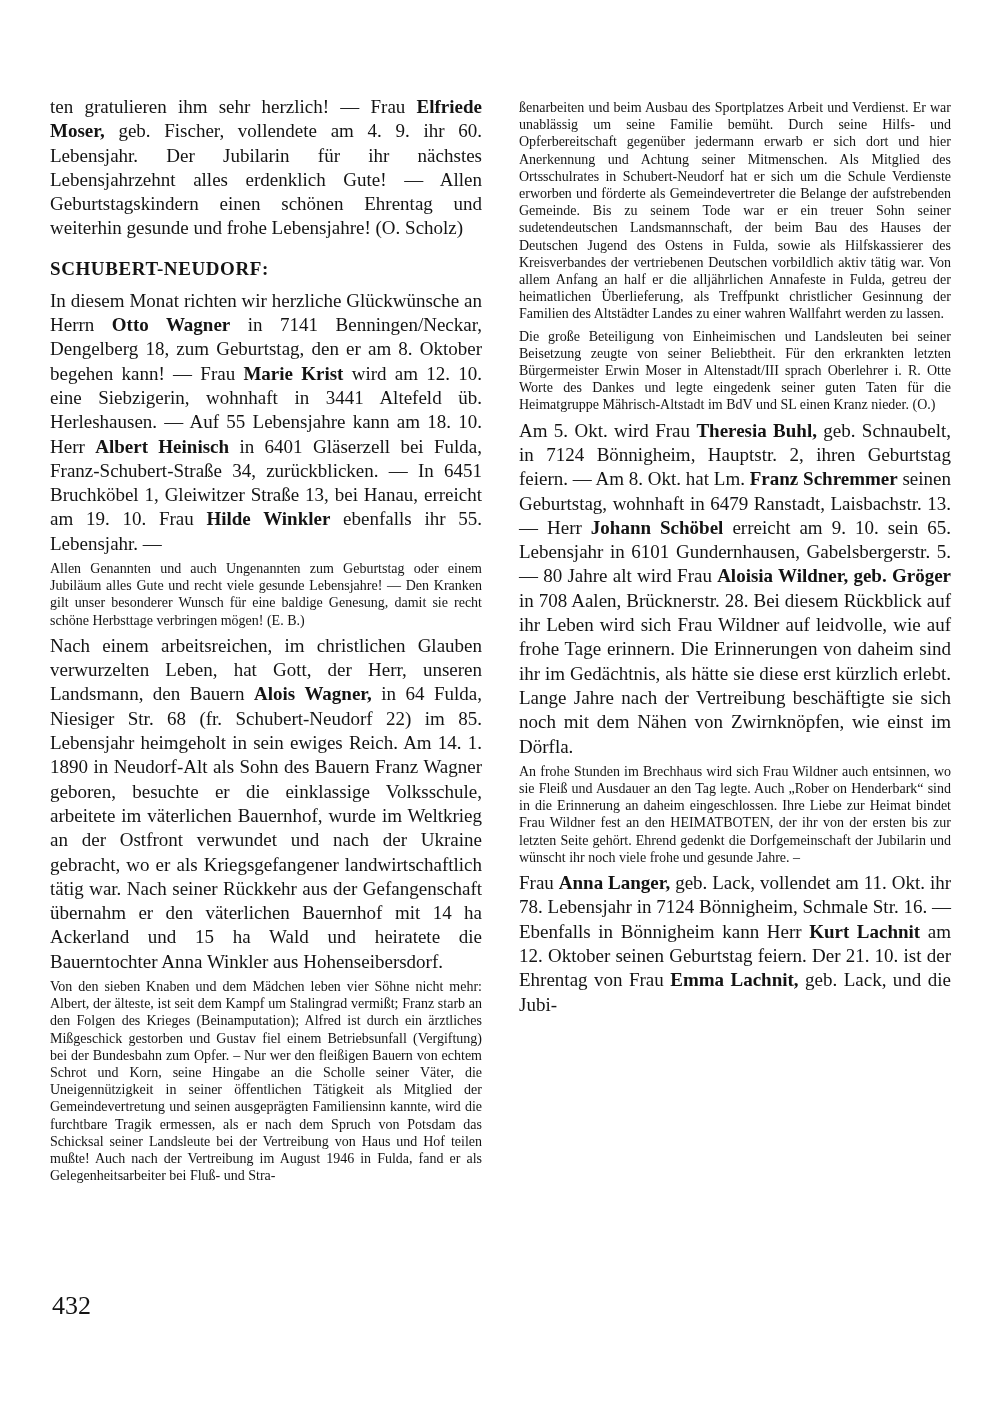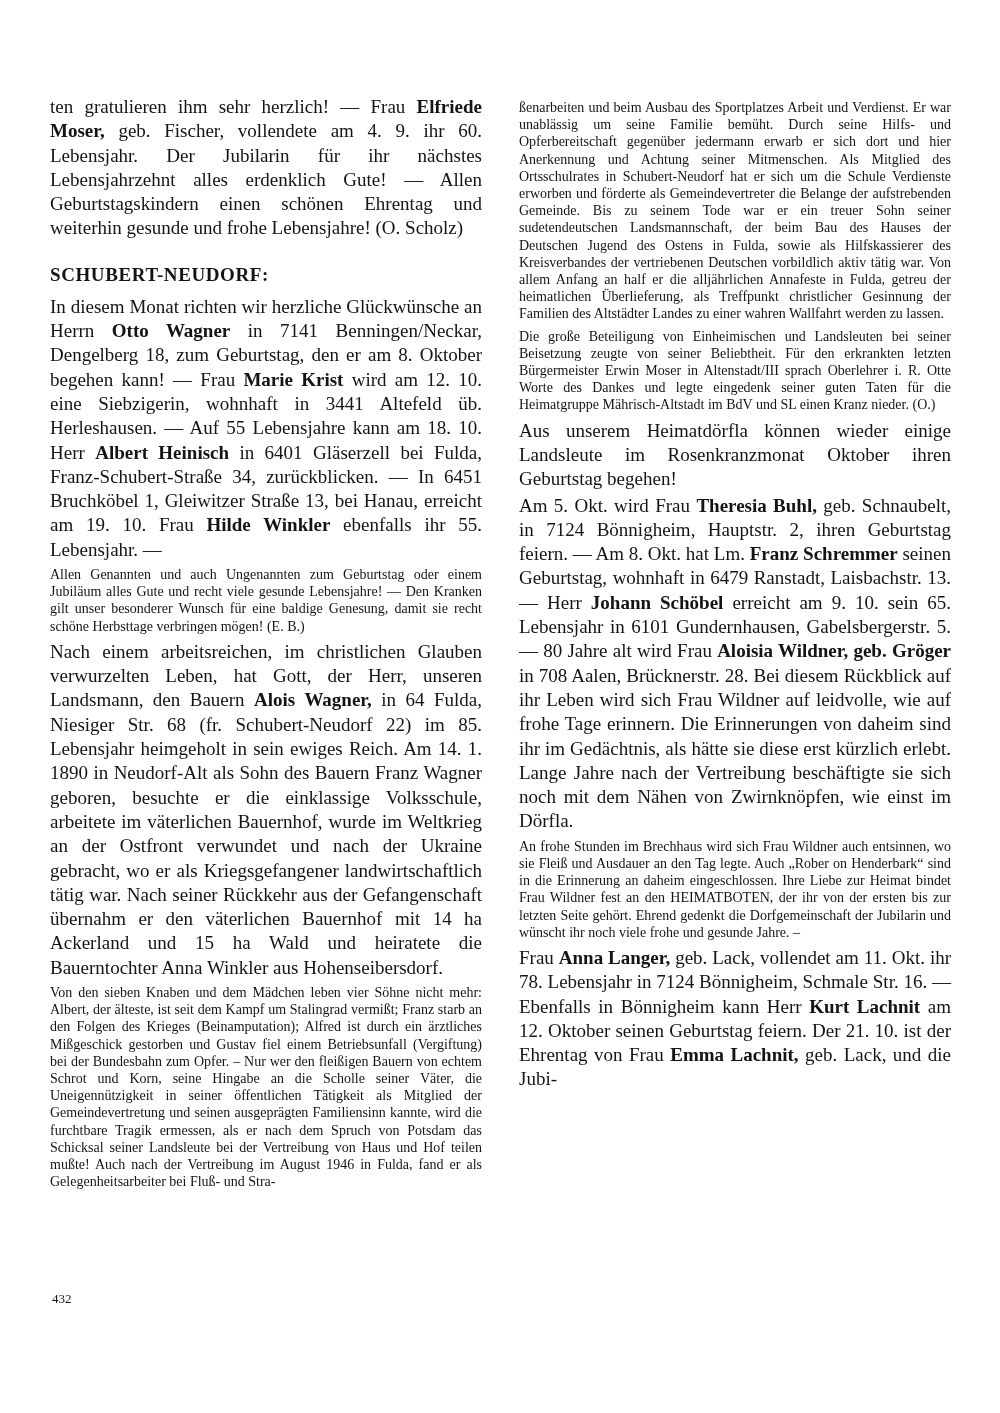--- a/index.html
+++ b/index.html
@@ -30,47 +30,46 @@
   .para.small {
     font-size: 14px;
     line-height: 17.2px;
     margin-top: 4px;
     margin-bottom: 5px;
   }
   .heading {
     font-size: 19px;
     font-weight: bold;
     letter-spacing: 0.6px;
-    margin-top: 23px;
+    margin-top: 17px;
     margin-bottom: 9px;
     text-align: left;
   }
   .bold { font-weight: bold; }
   .page-number {
     position: absolute;
     left: 52px;
     top: 1291px;
-    font-size: 13px;
+    font-size: 26px;
   }
 </style>
 </head>
 <body>
 
 <div class="page-inner">
   <div class="col">
       <p class="para"><span>ten gratulieren ihm sehr herzlich! — Frau </span><span class="bold">Elfriede Moser,</span><span> geb. Fischer, vollendete am 4. 9. ihr 60. Lebensjahr. Der Jubilarin für ihr nächstes Lebensjahrzehnt alles erdenklich Gute! — Allen Geburtstagskindern einen schönen Ehrentag und weiterhin gesunde und frohe Lebensjahre! (O. Scholz)</span></p>
       <h2 class="heading">SCHUBERT-NEUDORF:</h2>
       <p class="para"><span>In diesem Monat richten wir herzliche Glückwünsche an Herrn </span><span class="bold">Otto Wagner</span><span> in 7141 Benningen/Neckar, Dengelberg 18, zum Geburtstag, den er am 8. Oktober begehen kann! — Frau </span><span class="bold">Marie Krist</span><span> wird am 12. 10. eine Siebzigerin, wohnhaft in 3441 Altefeld üb. Herleshausen. — Auf 55 Lebensjahre kann am 18. 10. Herr </span><span class="bold">Albert Heinisch</span><span> in 6401 Gläserzell bei Fulda, Franz-Schubert-Straße 34, zurückblicken. — In 6451 Bruchköbel 1, Gleiwitzer Straße 13, bei Hanau, erreicht am 19. 10. Frau </span><span class="bold">Hilde Winkler</span><span> ebenfalls ihr 55. Lebensjahr. —</span></p>
       <p class="para small"><span>Allen Genannten und auch Ungenannten zum Geburtstag oder einem Jubiläum alles Gute und recht viele gesunde Lebensjahre! — Den Kranken gilt unser besonderer Wunsch für eine baldige Genesung, damit sie recht schöne Herbsttage verbringen mögen! (E. B.)</span></p>
       <p class="para"><span>Nach einem arbeitsreichen, im christlichen Glauben verwurzelten Leben, hat Gott, der Herr, unseren Landsmann, den Bauern </span><span class="bold">Alois Wagner,</span><span> in 64 Fulda, Niesiger Str. 68 (fr. Schubert-Neudorf 22) im 85. Lebensjahr heimgeholt in sein ewiges Reich. Am 14. 1. 1890 in Neudorf-Alt als Sohn des Bauern Franz Wagner geboren, besuchte er die einklassige Volksschule, arbeitete im väterlichen Bauernhof, wurde im Weltkrieg an der Ostfront verwundet und nach der Ukraine gebracht, wo er als Kriegsgefangener landwirtschaftlich tätig war. Nach seiner Rückkehr aus der Gefangenschaft übernahm er den väterlichen Bauernhof mit 14 ha Ackerland und 15 ha Wald und heiratete die Bauerntochter Anna Winkler aus Hohenseibersdorf.</span></p>
       <p class="para small"><span>Von den sieben Knaben und dem Mädchen leben vier Söhne nicht mehr: Albert, der älteste, ist seit dem Kampf um Stalingrad vermißt; Franz starb an den Folgen des Krieges (Beinamputation); Alfred ist durch ein ärztliches Mißgeschick gestorben und Gustav fiel einem Betriebsunfall (Vergiftung) bei der Bundesbahn zum Opfer. – Nur wer den fleißigen Bauern von echtem Schrot und Korn, seine Hingabe an die Scholle seiner Väter, die Uneigennützigkeit in seiner öffentlichen Tätigkeit als Mitglied der Gemeindevertretung und seinen ausgeprägten Familiensinn kannte, wird die furchtbare Tragik ermessen, als er nach dem Spruch von Potsdam das Schicksal seiner Landsleute bei der Vertreibung von Haus und Hof teilen mußte! Auch nach der Vertreibung im August 1946 in Fulda, fand er als Gelegenheitsarbeiter bei Fluß- und Stra-</span></p>
     </div>
   <div class="col">
       <p class="para small"><span>ßenarbeiten und beim Ausbau des Sportplatzes Arbeit und Verdienst. Er war unablässig um seine Familie bemüht. Durch seine Hilfs- und Opferbereitschaft gegenüber jedermann erwarb er sich dort und hier Anerkennung und Achtung seiner Mitmenschen. Als Mitglied des Ortsschulrates in Schubert-Neudorf hat er sich um die Schule Verdienste erworben und förderte als Gemeindevertreter die Belange der aufstrebenden Gemeinde. Bis zu seinem Tode war er ein treuer Sohn seiner sudetendeutschen Landsmannschaft, der beim Bau des Hauses der Deutschen Jugend des Ostens in Fulda, sowie als Hilfskassierer des Kreisverbandes der vertriebenen Deutschen vorbildlich aktiv tätig war. Von allem Anfang an half er die alljährlichen Annafeste in Fulda, getreu der heimatlichen Überlieferung, als Treffpunkt christlicher Gesinnung der Familien des Altstädter Landes zu einer wahren Wallfahrt werden zu lassen.</span></p>
       <p class="para small"><span>Die große Beteiligung von Einheimischen und Landsleuten bei seiner Beisetzung zeugte von seiner Beliebtheit. Für den erkrankten letzten Bürgermeister Erwin Moser in Altenstadt/III sprach Oberlehrer i. R. Otte Worte des Dankes und legte eingedenk seiner guten Taten für die Heimatgruppe Mährisch-Altstadt im BdV und SL einen Kranz nieder. (O.)</span></p>
-      <p class="para"><span>Aus unserem Heimatdörfla können wieder einige Landsleute im Rosenkranzmonat Oktober ihren Geburtstag begehen!</span></p>
       <p class="para"><span>Am 5. Okt. wird Frau </span><span class="bold">Theresia Buhl,</span><span> geb. Schnaubelt, in 7124 Bönnigheim, Hauptstr. 2, ihren Geburtstag feiern. — Am 8. Okt. hat Lm. </span><span class="bold">Franz Schremmer</span><span> seinen Geburtstag, wohnhaft in 6479 Ranstadt, Laisbachstr. 13. — Herr </span><span class="bold">Johann Schöbel</span><span> erreicht am 9. 10. sein 65. Lebensjahr in 6101 Gundernhausen, Gabelsbergerstr. 5. — 80 Jahre alt wird Frau </span><span class="bold">Aloisia Wildner, geb. Gröger</span><span> in 708 Aalen, Brücknerstr. 28. Bei diesem Rückblick auf ihr Leben wird sich Frau Wildner auf leidvolle, wie auf frohe Tage erinnern. Die Erinnerungen von daheim sind ihr im Gedächtnis, als hätte sie diese erst kürzlich erlebt. Lange Jahre nach der Vertreibung beschäftigte sie sich noch mit dem Nähen von Zwirnknöpfen, wie einst im Dörfla.</span></p>
       <p class="para small"><span>An frohe Stunden im Brechhaus wird sich Frau Wildner auch entsinnen, wo sie Fleiß und Ausdauer an den Tag legte. Auch „Rober on Henderbark“ sind in die Erinnerung an daheim eingeschlossen. Ihre Liebe zur Heimat bindet Frau Wildner fest an den HEIMATBOTEN, der ihr von der ersten bis zur letzten Seite gehört. Ehrend gedenkt die Dorfgemeinschaft der Jubilarin und wünscht ihr noch viele frohe und gesunde Jahre. –</span></p>
       <p class="para"><span>Frau </span><span class="bold">Anna Langer,</span><span> geb. Lack, vollendet am 11. Okt. ihr 78. Lebensjahr in 7124 Bönnigheim, Schmale Str. 16. — Ebenfalls in Bönnigheim kann Herr </span><span class="bold">Kurt Lachnit</span><span> am 12. Oktober seinen Geburtstag feiern. Der 21. 10. ist der Ehrentag von Frau </span><span class="bold">Emma Lachnit,</span><span> geb. Lack, und die Jubi-</span></p>
     </div>
 </div>
 
 <div class="page-number">432</div>
 
 </body></html>

